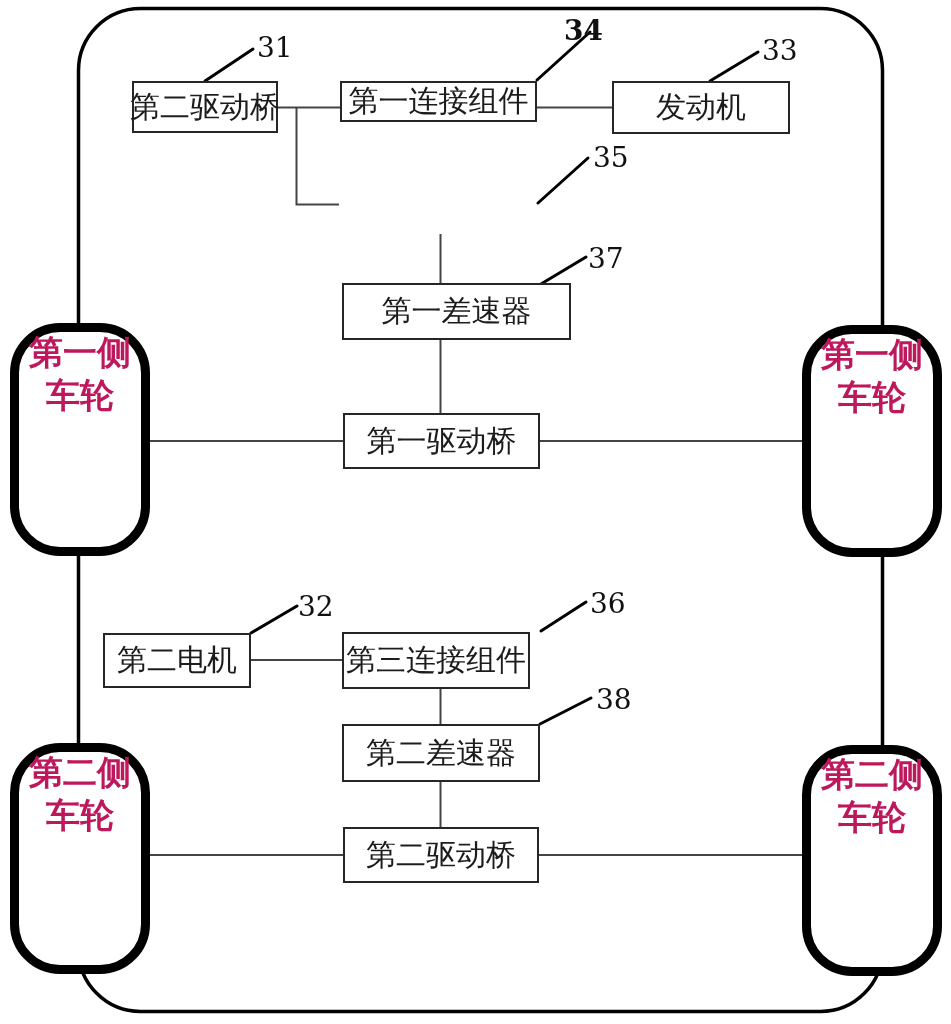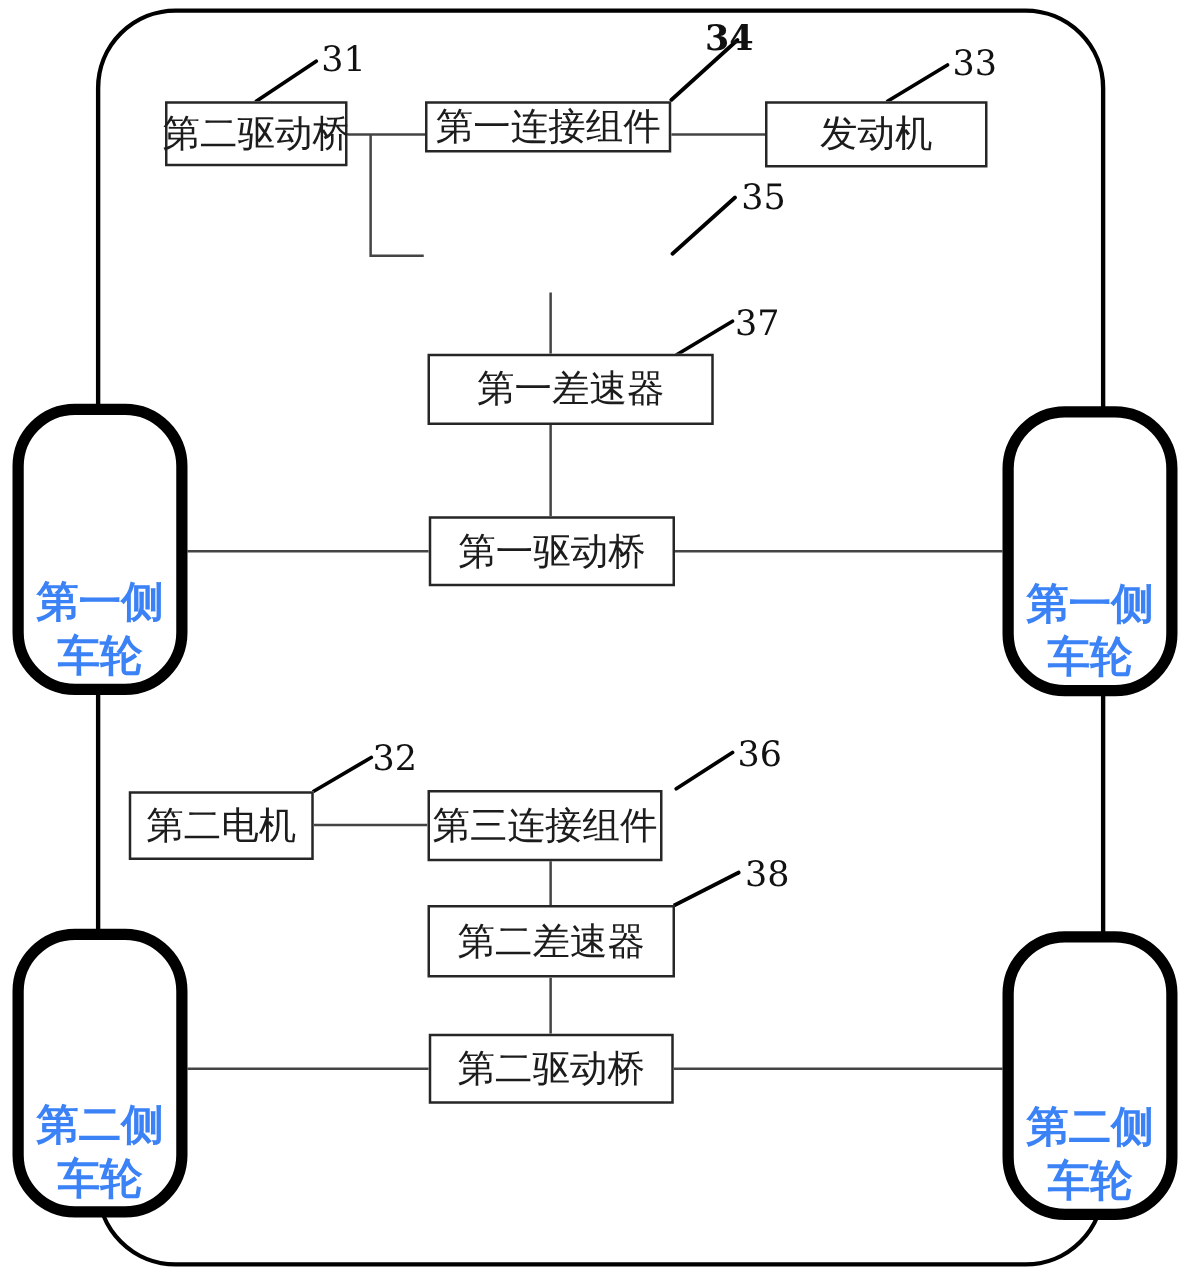--- a/index.html
+++ b/index.html
@@ -18,24 +18,24 @@
   }
   .wheel {
     position: absolute;
     box-sizing: border-box;
     background: #ffffff;
     border: 9px solid #000000;
     border-radius: 50px;
     display: flex;
     flex-direction: column;
     align-items: center;
-    justify-content: flex-end;
+    justify-content: flex-start;
     font-size: 34px;
     font-weight: 700;
-    color: #3b82f6;
+    color: #be185d;
     line-height: 1.25;
     z-index: 2;
     text-align: center;
   }
   .box {
     position: absolute;
     box-sizing: border-box;
     background: #ffffff;
     border: 2px solid #262626;
     display: flex;

